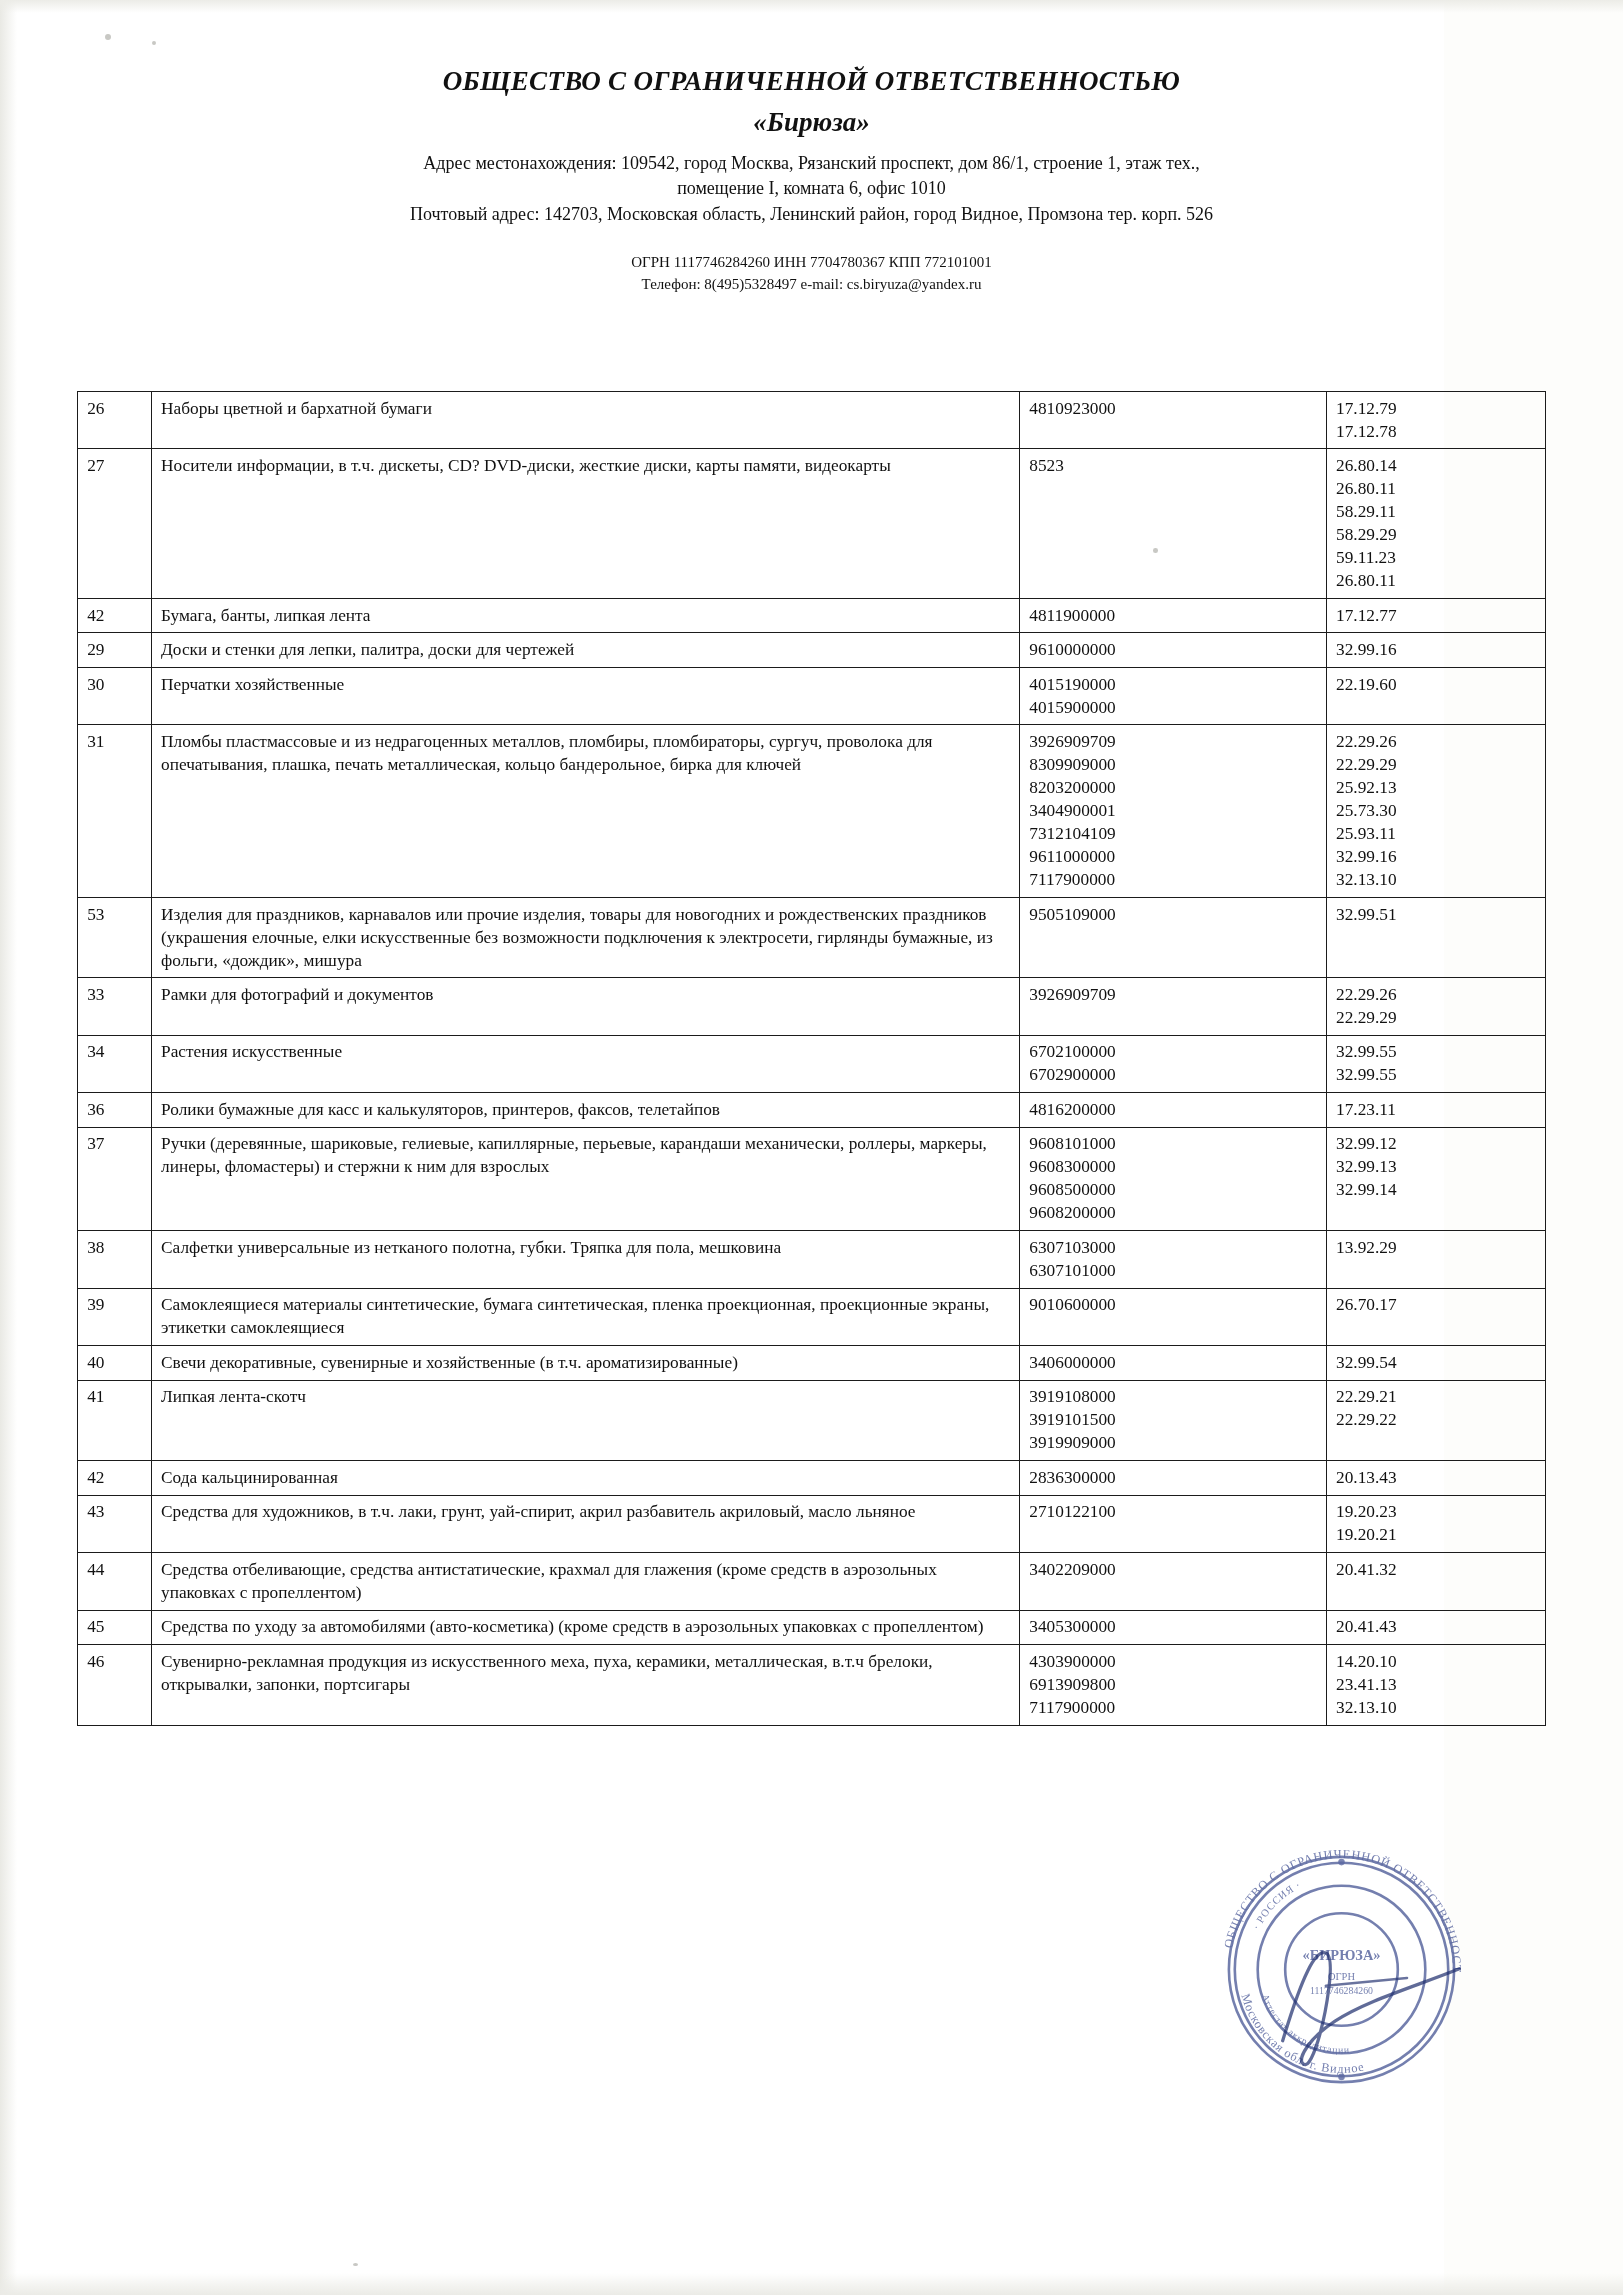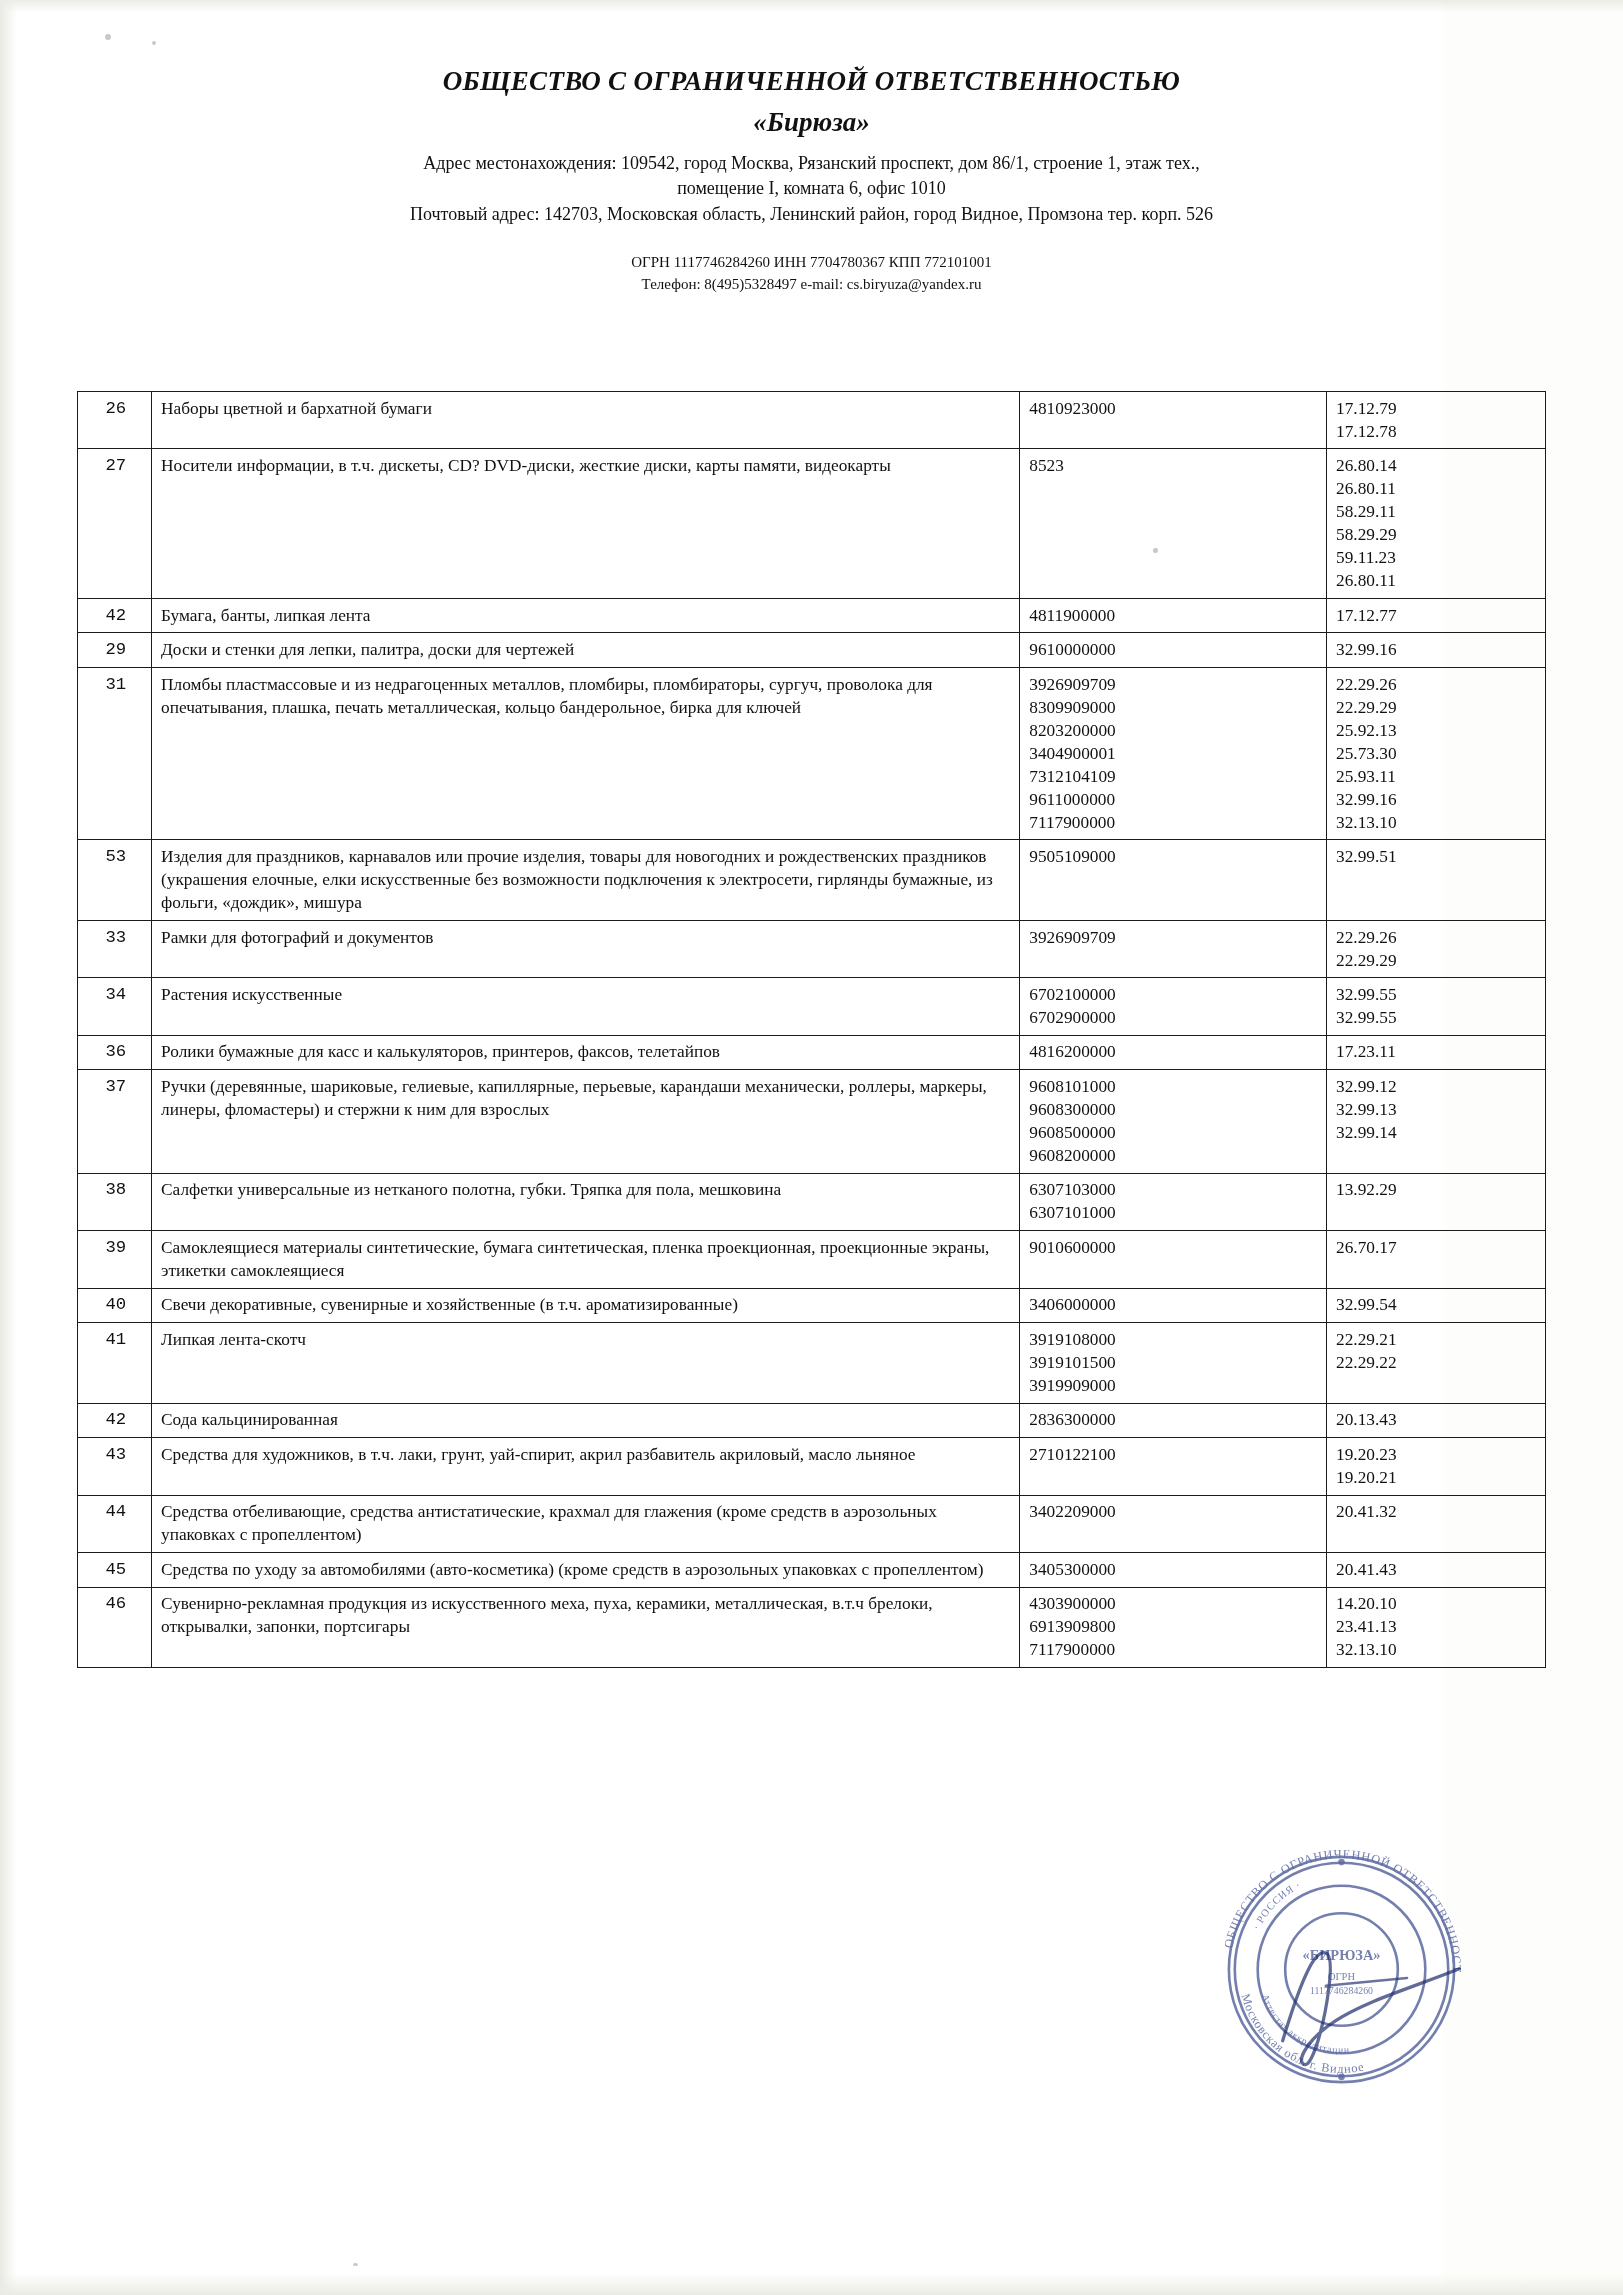--- a/index.html
+++ b/index.html
@@ -95,24 +95,22 @@
     font-size: 17.3px;
   }
   table.goods td {
     border: 1px solid #1b1b1b;
     vertical-align: top;
     padding: 4.6px 6.5px 5.9px 9.2px;
     line-height: 1.33;
   }
   td.num {
     width: 55px;
-    text-align: center;
     padding-left: 0;
     padding-right: 0;
-    font-family: Liberation Mono, monospace;
   }
   td.name {
     width: 826px;
     margin-left: 41px;
   }
   td.code {
     width: 281px;
     padding-left: 10.5px;
   }
   td.okpd {
@@ -202,20 +200,29 @@
             <td class="num">42</td>
             <td class="name">Бумага, банты, липкая лента</td>
             <td class="code">4811900000</td>
             <td class="okpd">17.12.77</td>
           </tr>
           <tr>
             <td class="num">29</td>
             <td class="name">Доски и стенки для лепки, палитра, доски для чертежей</td>
             <td class="code">9610000000</td>
             <td class="okpd">32.99.16</td>
+          </tr>
+          <tr>
+            <td class="num">30</td>
+            <td class="name">Перчатки хозяйственные</td>
+            <td class="code">
+              <span class="cellline">4015190000</span>
+              <span class="cellline">4015900000</span>
+            </td>
+            <td class="okpd">22.19.60</td>
           </tr>
           <tr>
             <td class="num">31</td>
             <td class="name">Пломбы пластмассовые и из недрагоценных металлов, пломбиры, пломбираторы, сургуч, проволока для опечатывания, плашка, печать металлическая, кольцо бандерольное, бирка для ключей</td>
             <td class="code">
               <span class="cellline">3926909709</span>
               <span class="cellline">8309909000</span>
               <span class="cellline">8203200000</span>
               <span class="cellline">3404900001</span>
               <span class="cellline">7312104109</span>

